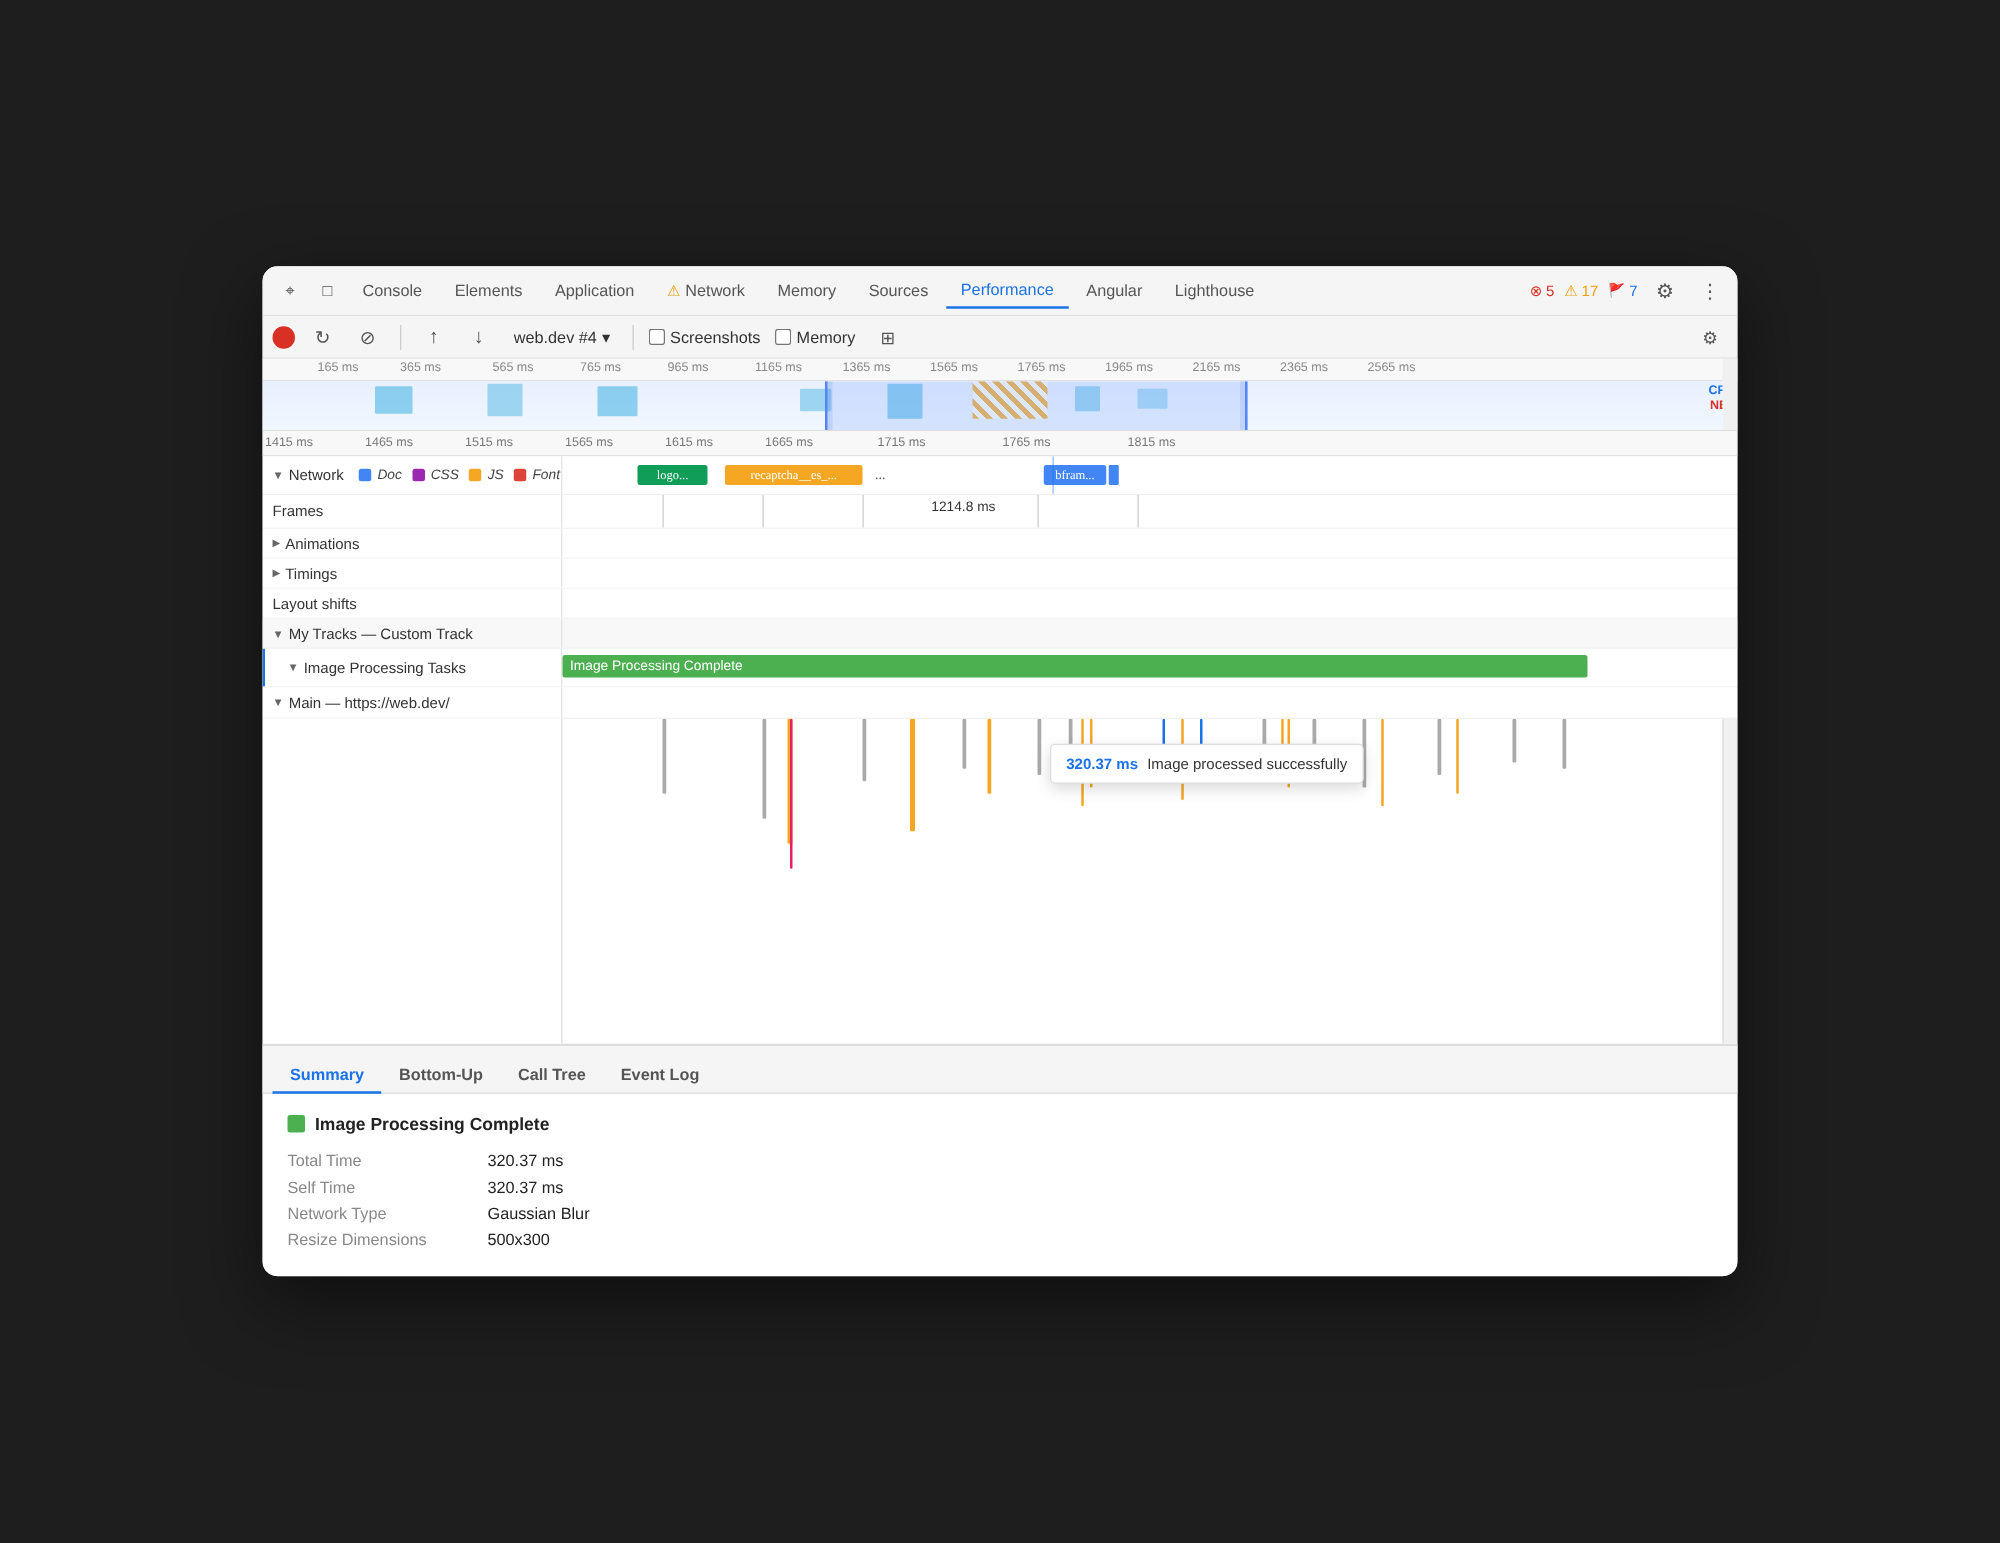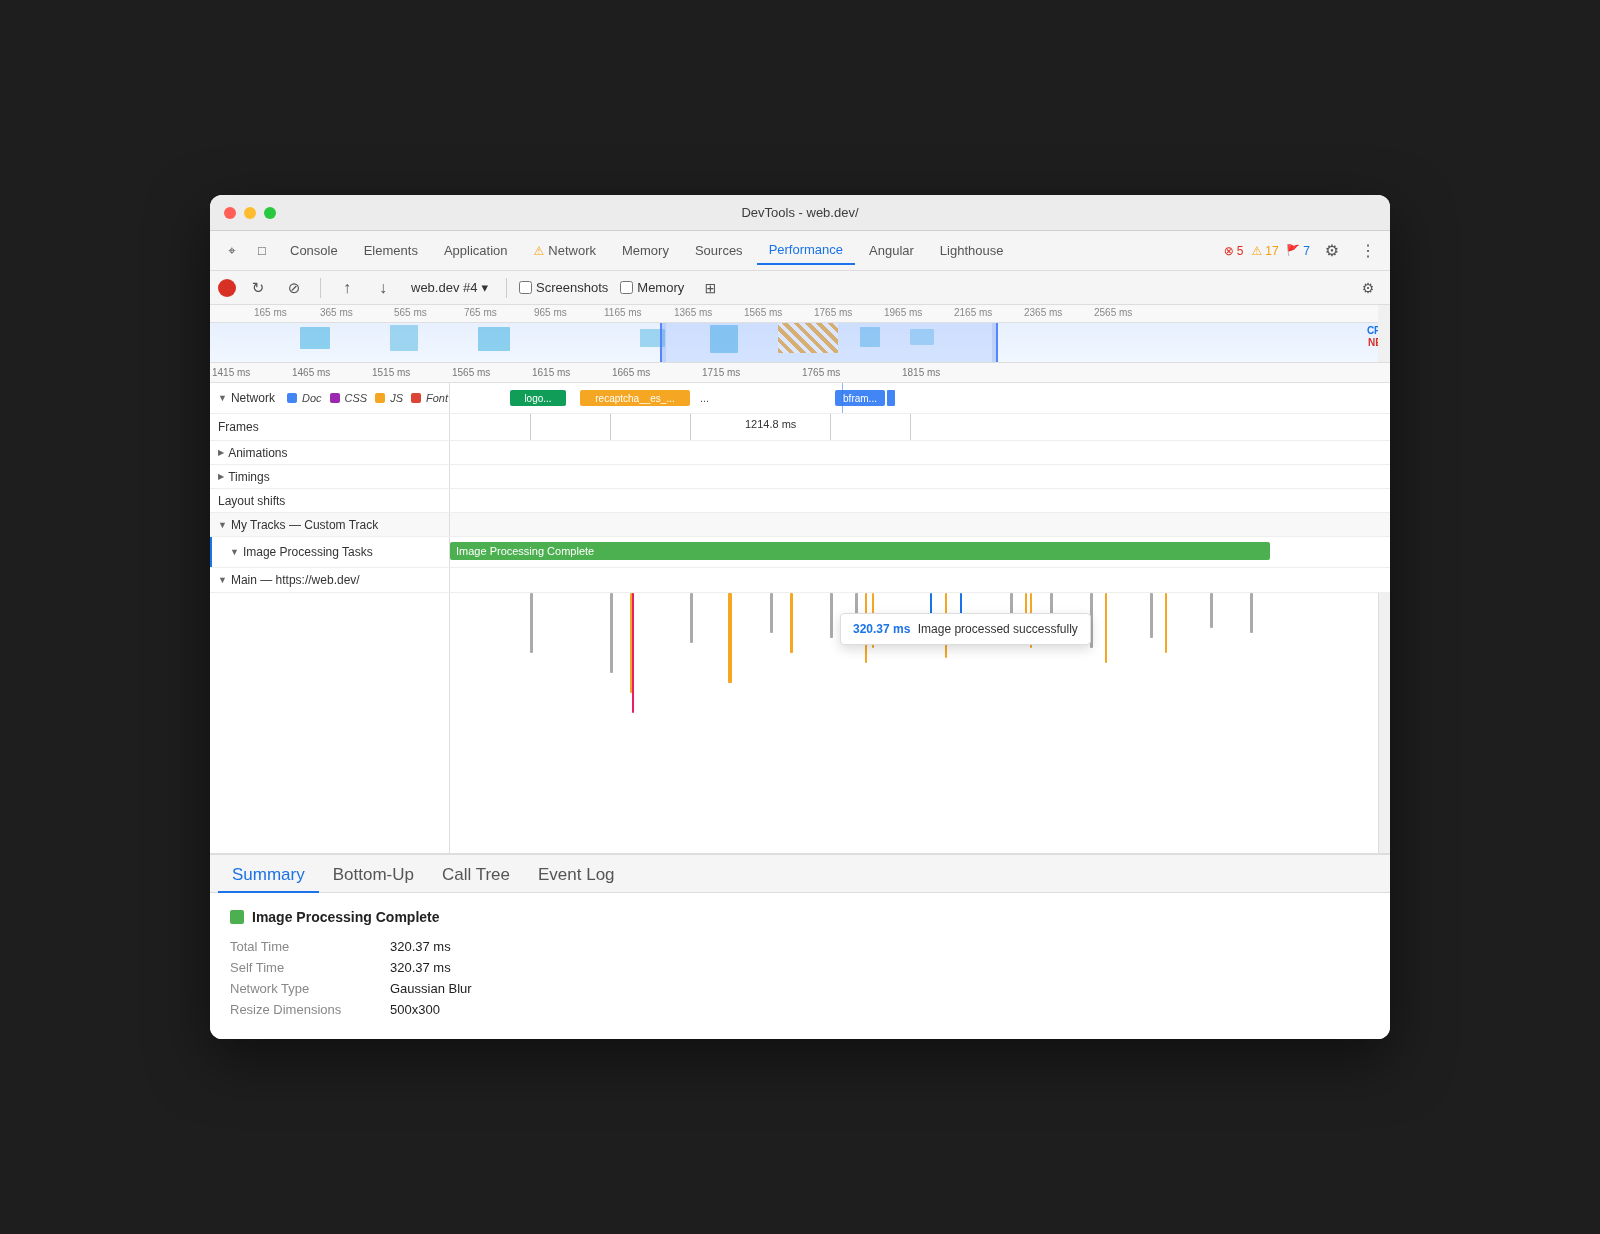--- a/index.html
+++ b/index.html
@@ -307,25 +307,26 @@
     .bottom-tabs {
       display: flex;
       border-bottom: 1px solid #ddd;
       background: #f5f5f5;
       padding: 0 8px;
       height: 38px;
       align-items: flex-end;
     }
     .bottom-tab {
       padding: 6px 14px;
-      font-size: 17px;
+      font-size: 13px;
       color: #555;
       cursor: pointer;
       border-bottom: 2px solid transparent;
       margin-bottom: -1px;
+      font-weight: bold;
     }
     .bottom-tab.active {
       color: #1a73e8;
       border-bottom: 2px solid #1a73e8;
     }
     .summary-area {
       padding: 16px 20px;
     }
     .summary-title {
       display: flex;
@@ -385,28 +386,20 @@
       width: 2px;
       background: #e91e63;
       border-radius: 1px;
     }
   </style>
 </head>
 <body>
 
 <div class="window">
 
-  <div class="title-bar">
-    <div class="traffic-lights">
-      <div class="traffic-light tl-close"></div>
-      <div class="traffic-light tl-min"></div>
-      <div class="traffic-light tl-max"></div>
-    </div>
-    <span class="title-text">DevTools - web.dev/</span>
-  </div>
 
   <div class="toolbar">
 
     <div class="icon-btn" style="font-size:13px;">⌖</div>
     <div class="icon-btn" style="font-size:13px;">□</div>
 
     <div class="toolbar-tab">Console</div>
     <div class="toolbar-tab">Elements</div>
     <div class="toolbar-tab">Application</div>
     <div class="toolbar-tab network-tab">
@@ -544,21 +537,21 @@
               <span class="legend-dot" style="background:#ff7043;"></span>Media
             </div>
             <div class="legend-item">
               <span class="legend-dot" style="background:#00bcd4;"></span>Wasm
             </div>
             <div class="legend-item">
               <span class="legend-dot" style="background:#9e9e9e;"></span>Other
             </div>
           </div>
         </div>
-        <div class="track-content" style="position:relative;height:30px;">
+        <div class="track-content" style="position:relative;height:30px;font-family:Liberation Serif, serif;">
 
           <div class="network-bar" style="left:60px;width:56px;background:#0f9d58;font-size:10px;">logo...</div>
           <div class="network-bar" style="left:130px;width:110px;background:#f5a623;font-size:10px;">recaptcha__es_...</div>
           <div style="position:absolute;left:250px;top:50%;transform:translateY(-50%);font-size:11px;color:#555;">...</div>
           <div class="network-bar" style="left:385px;width:50px;background:#4285f4;font-size:10px;">bfram...</div>
           <div style="position:absolute;left:437px;top:50%;transform:translateY(-50%);width:8px;height:16px;background:#4285f4;border-radius:1px;"></div>
 
           <div class="vertical-bar" style="left:392px;background:#1a73e8;opacity:0.5;"></div>
         </div>
       </div>

